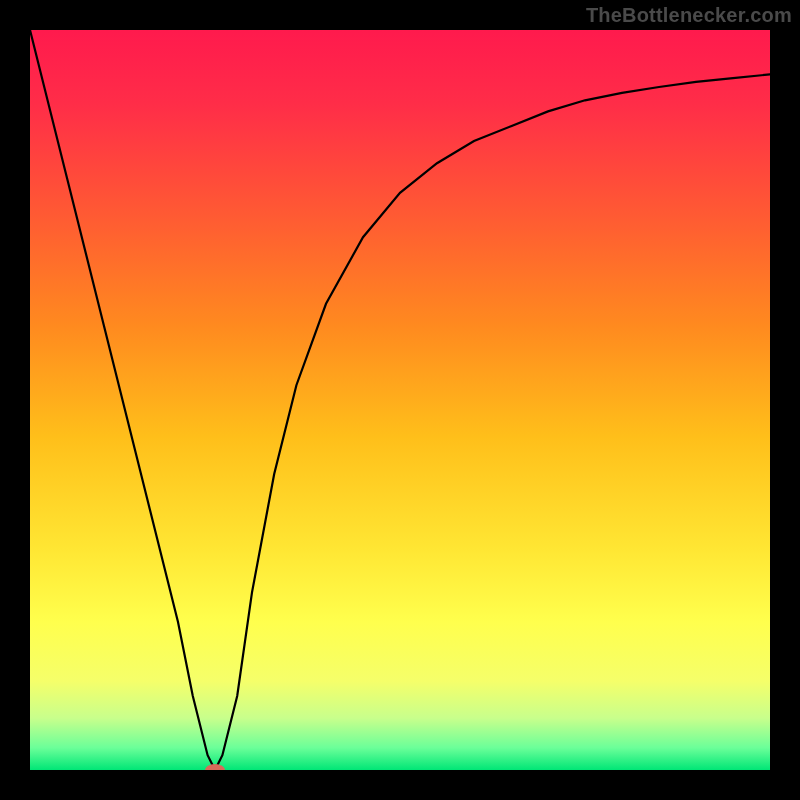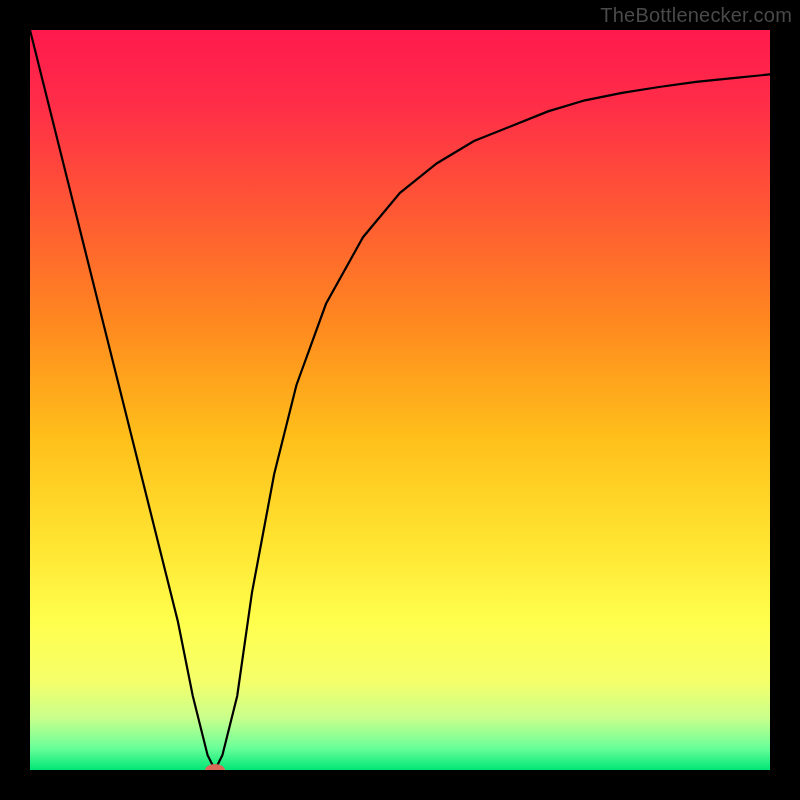--- a/index.html
+++ b/index.html
@@ -23,21 +23,21 @@
     top: 30px;
     width: 740px;
     height: 740px;
   }
   .watermark {
     position: absolute;
     top: 4px;
     right: 8px;
     color: #4a4a4a;
     font-size: 20px;
-    font-weight: 400;
+    font-weight: 700;
     letter-spacing: 0.2px;
   }
 </style>
 </head>
 <body>
 
 <div class="frame">
   <div class="watermark">TheBottlenecker.com</div>
 
   <svg class="plot" viewBox="0 0 740 740" preserveAspectRatio="none">

